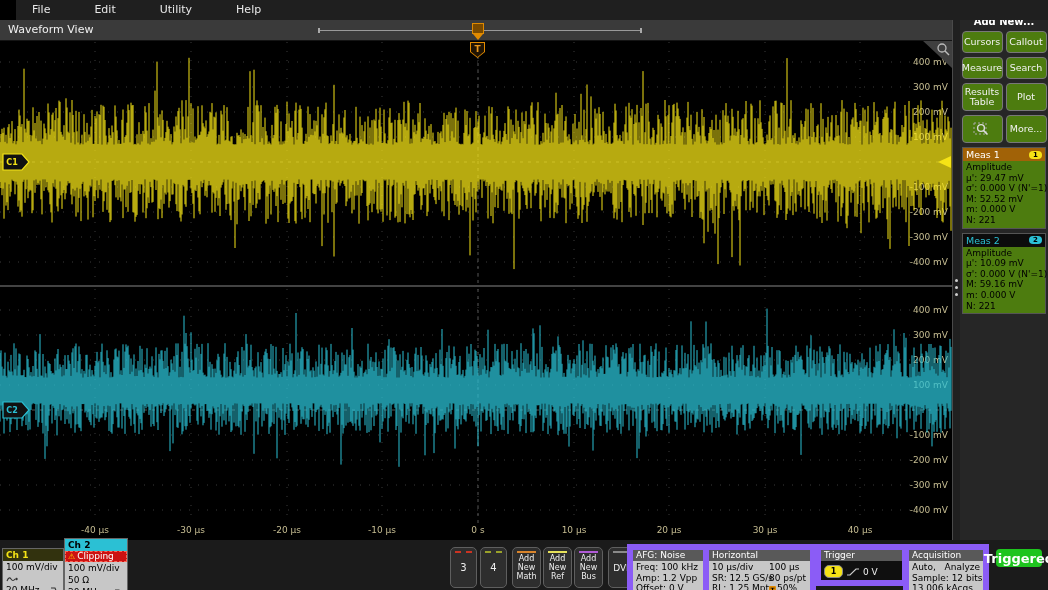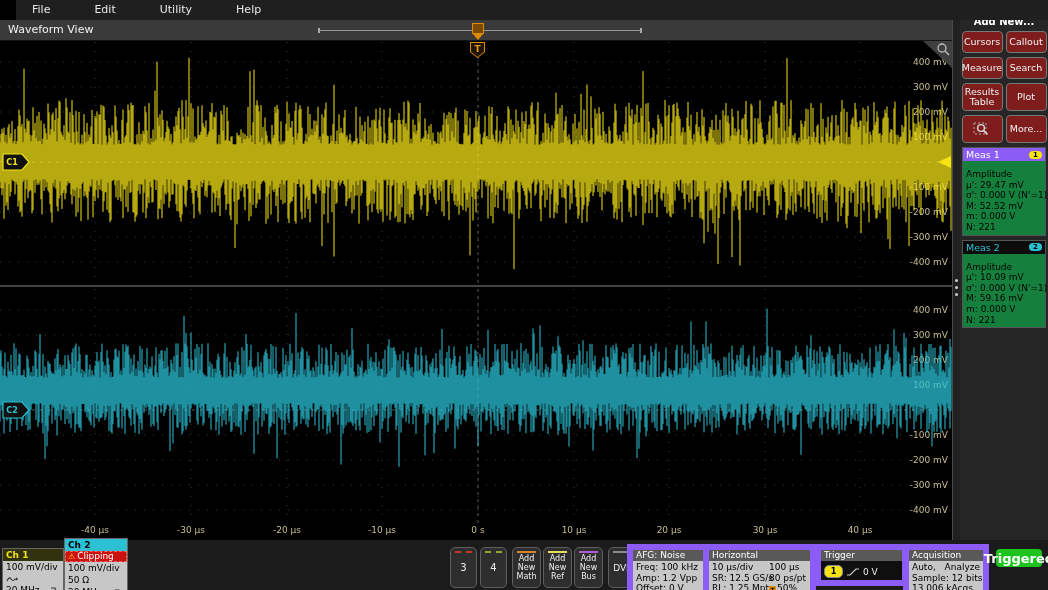--- a/index.html
+++ b/index.html
@@ -30,32 +30,32 @@
   #vstrip{position:absolute;left:952px;top:20px;width:8px;height:520px;background:#202020;
           border-left:1px solid #4a4a4a;border-right:1px solid #4a4a4a;z-index:5;}
   #vstrip .dots{position:absolute;left:2px;top:255px;width:3px;}
   #vstrip .dot{width:3px;height:3px;border-radius:50%;background:#cfcfcf;margin:4px 0;}
   
   #rpanel{position:absolute;left:960px;top:0;width:88px;height:590px;background:#262626;z-index:5;}
   #logo{text-align:center;font-size:13px;font-weight:bold;color:#fff;letter-spacing:-0.5px;padding-top:1px;}
   #logo .slash{color:#1b7fd4;font-style:italic;}
   #addnew{text-align:center;font-size:10px;font-weight:bold;color:#fff;margin:0 0 4px;}
   #rbuttons{display:grid;grid-template-columns:41px 41px;gap:4px 3px;justify-content:center;}
-  .rbtn{background:#7f1d1d;border:1px solid #787878;border-radius:4px;color:#f2f2f2;font-size:9.5px;
+  .rbtn{background:#4d7c0f;border:1px solid #787878;border-radius:4px;color:#f2f2f2;font-size:9.5px;
         min-height:18px;display:flex;align-items:center;justify-content:center;text-align:center;
         white-space:pre-line;line-height:1.1;cursor:pointer;padding:1px 0;}
   .rbtn.tall{min-height:24px;}
   .meas-panel{width:82px;margin:4px auto 0;border:1px solid #555;font-size:9px;}
-  .meas-head{height:13px;background:#8b5cf6;color:#fff;display:flex;align-items:center;
+  .meas-head{height:13px;background:#a16207;color:#fff;display:flex;align-items:center;
              justify-content:space-between;padding:0 3px;font-size:9.5px;}
   .meas-head.ch2h{background:#0c0c0c;color:#2bc0d4;}
   .pill{width:13px;height:8px;border-radius:4px;font-size:7px;font-weight:bold;color:#000;
         display:flex;align-items:center;justify-content:center;}
   .pill.y{background:#f5e316;} .pill.c{background:#2bc0d4;}
-  .meas-body{background:#15803d;color:#000;padding:8px 3px 2px;}
+  .meas-body{background:#4d7c0f;color:#000;padding:1px 3px 2px;}
   .meas-body div{line-height:10.6px;white-space:nowrap;}
   
   #bottombar{position:absolute;left:0;top:540px;width:1048px;height:50px;background:#1b1b1b;z-index:6;}
   .badge{position:absolute;border:1px solid #666;font-size:9px;line-height:1;background:#c7c7c7;color:#000;z-index:8;}
   .badge .hd{height:12px;display:flex;align-items:center;padding:0 3px;font-weight:bold;}
   #ch1-badge{left:2px;top:548px;width:60px;}
   #ch1-badge .hd{background:#32320e;color:#f5e316;}
   #ch2-badge{left:64px;top:538px;width:62px;}
   #ch2-badge .hd{background:#2bc0d4;color:#000;}
   .badge .row{padding:1.5px 3px;white-space:nowrap;display:flex;align-items:center;gap:2px;}

